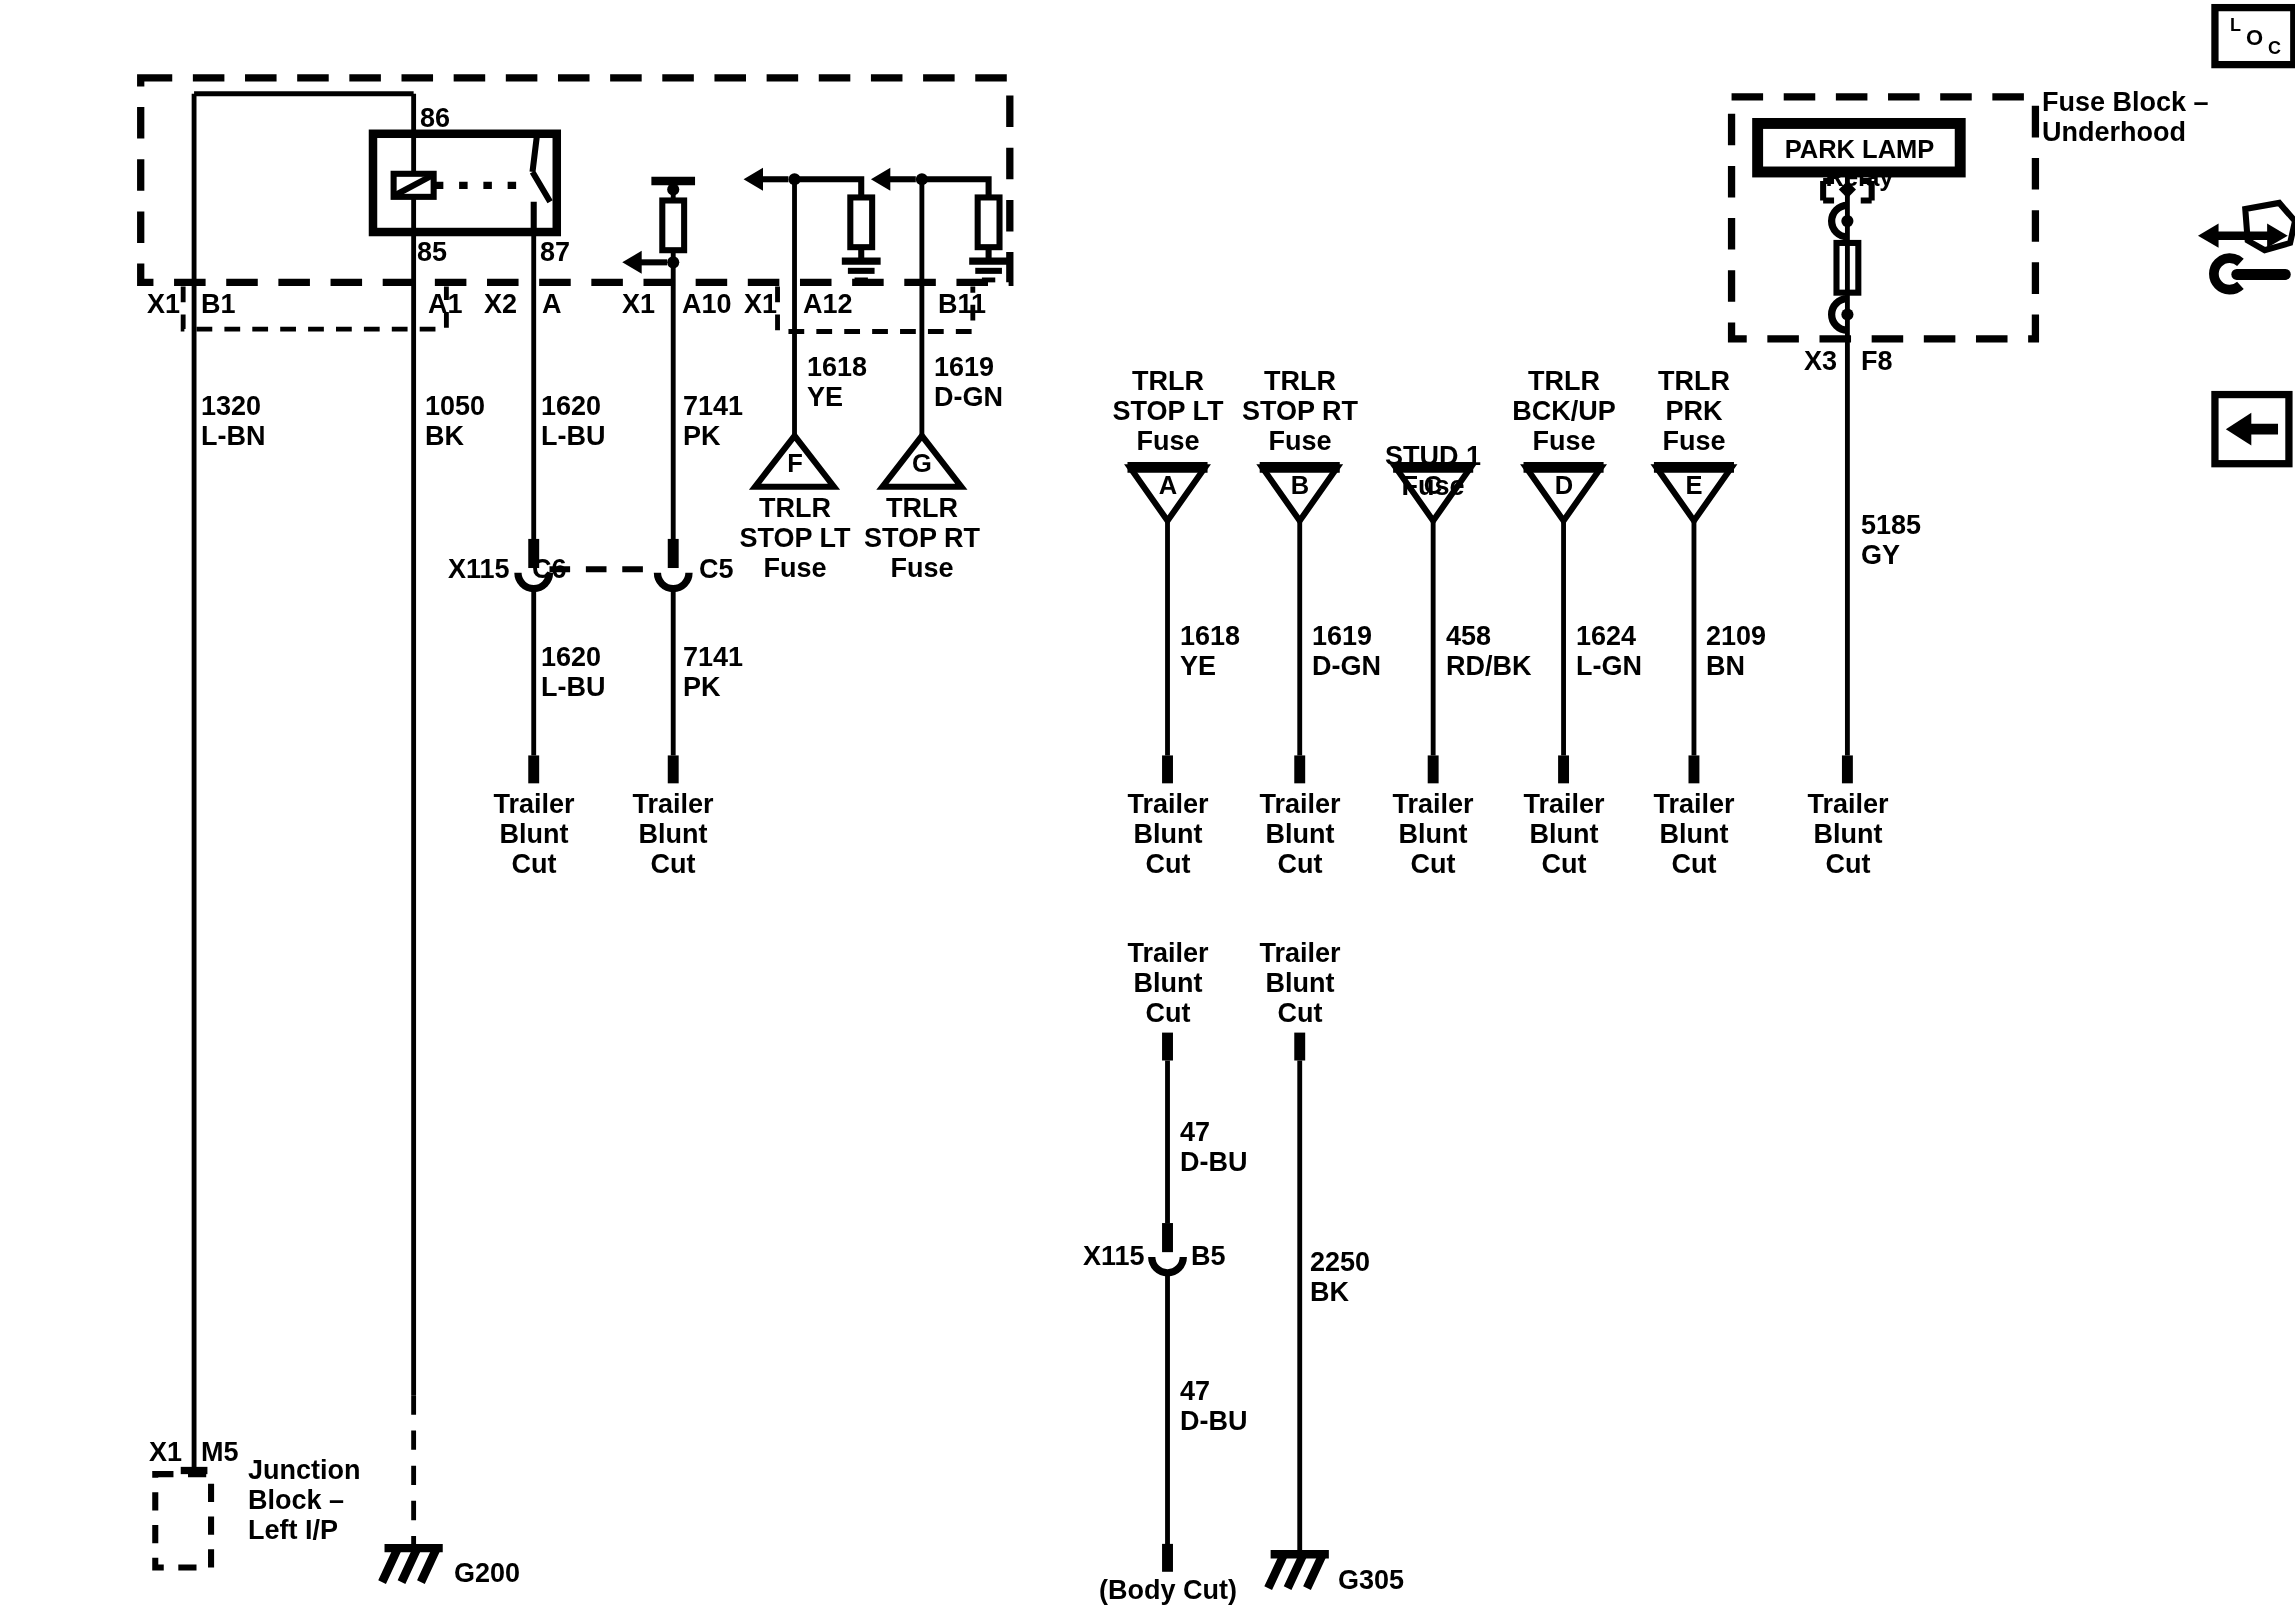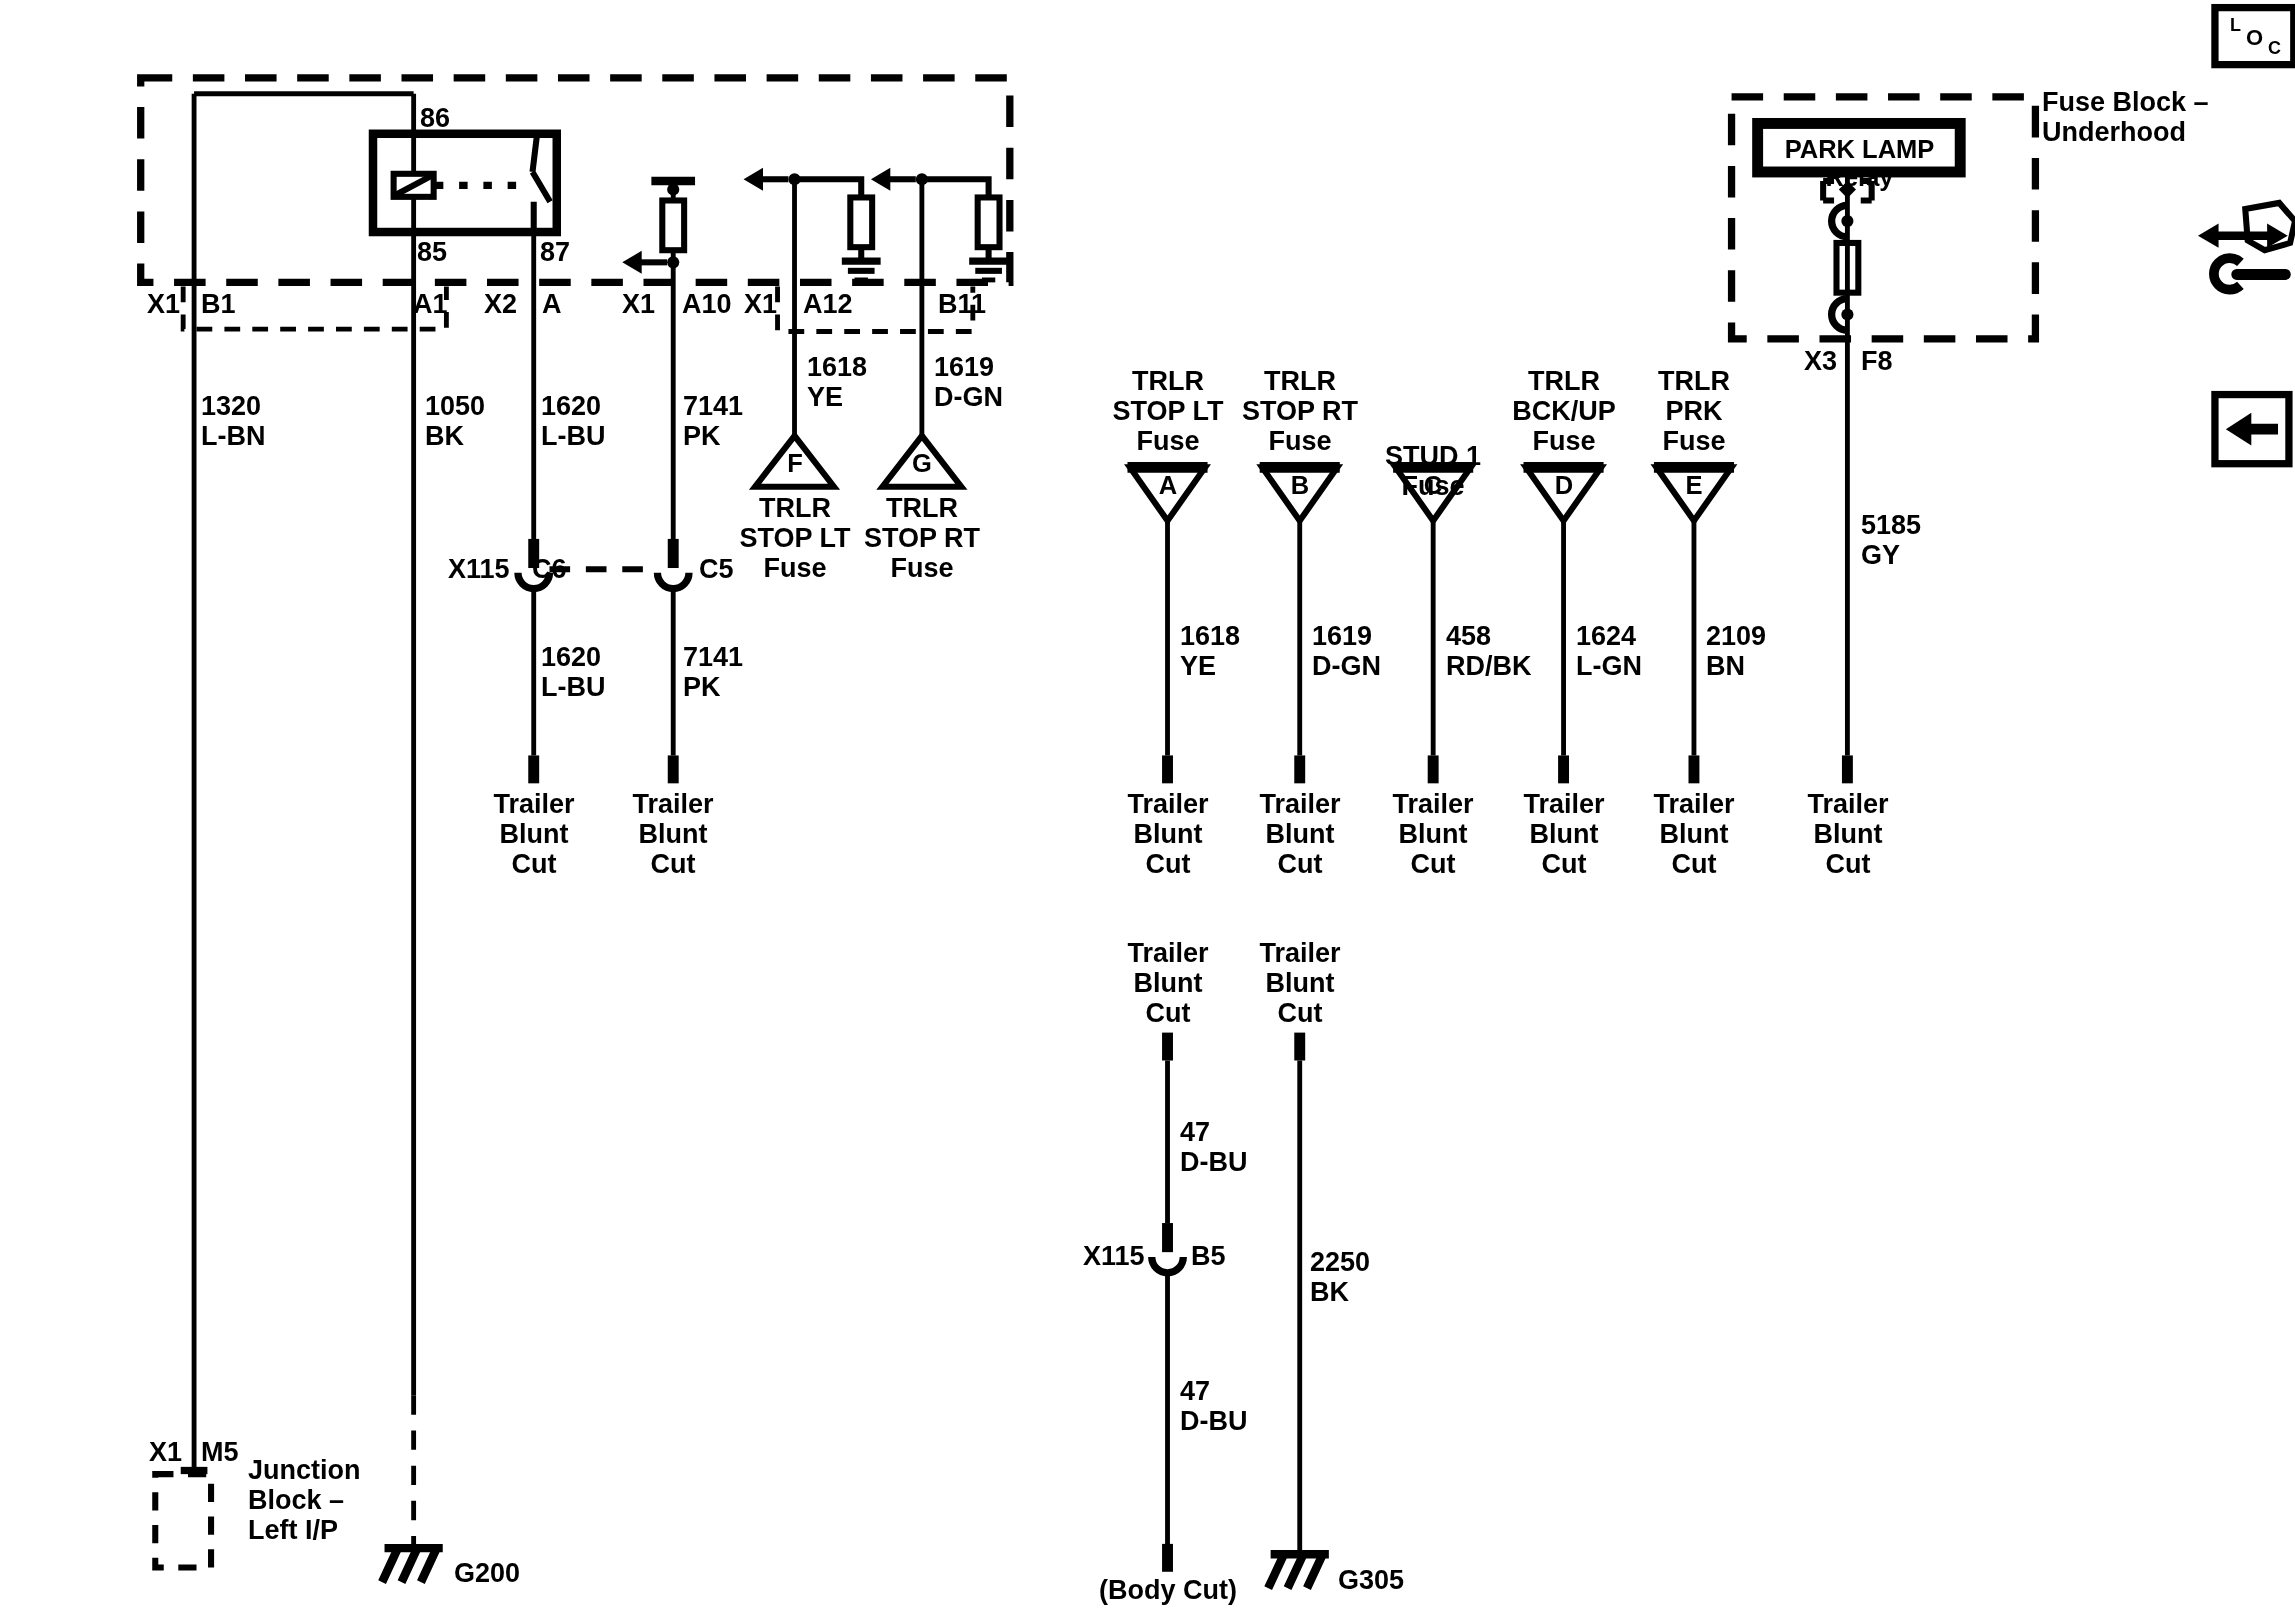--- a/index.html
+++ b/index.html
@@ -194,21 +194,21 @@
       <polygon points="3670,707 3712,680 3712,734" fill="#000"></polygon>
     </g>
   </svg>
 
   <div class="lbl" style="left:420px;top:103px;">86</div>
   <div class="lbl" style="left:417px;top:237px;">85</div>
   <div class="lbl" style="left:540px;top:237px;">87</div>
 
   <div class="lbl" style="left:147px;top:289px;">X1</div>
   <div class="lbl" style="left:201px;top:289px;">B1</div>
-  <div class="lbl" style="left:413px;top:289px;">A1</div>
+  <div class="lbl" style="left:428px;top:289px;">A1</div>
   <div class="lbl" style="left:484px;top:289px;">X2</div>
   <div class="lbl" style="left:542px;top:289px;">A</div>
   <div class="lbl" style="left:622px;top:289px;">X1</div>
   <div class="lbl" style="left:682px;top:289px;">A10</div>
   <div class="lbl" style="left:744px;top:289px;">X1</div>
   <div class="lbl" style="left:803px;top:289px;">A12</div>
   <div class="lbl" style="left:938px;top:289px;">B11</div>
 
   <div class="lbl" style="left:201px;top:391px;">1320
 L-BN</div>

